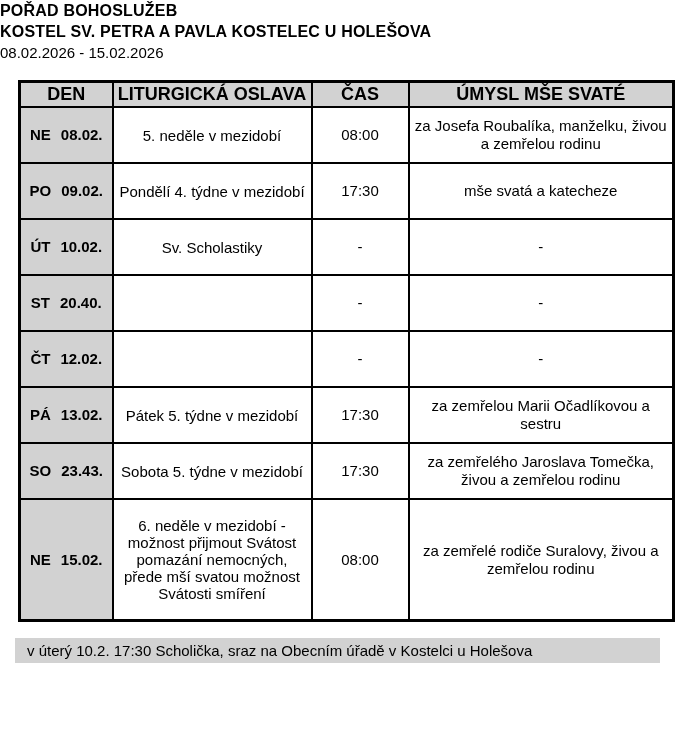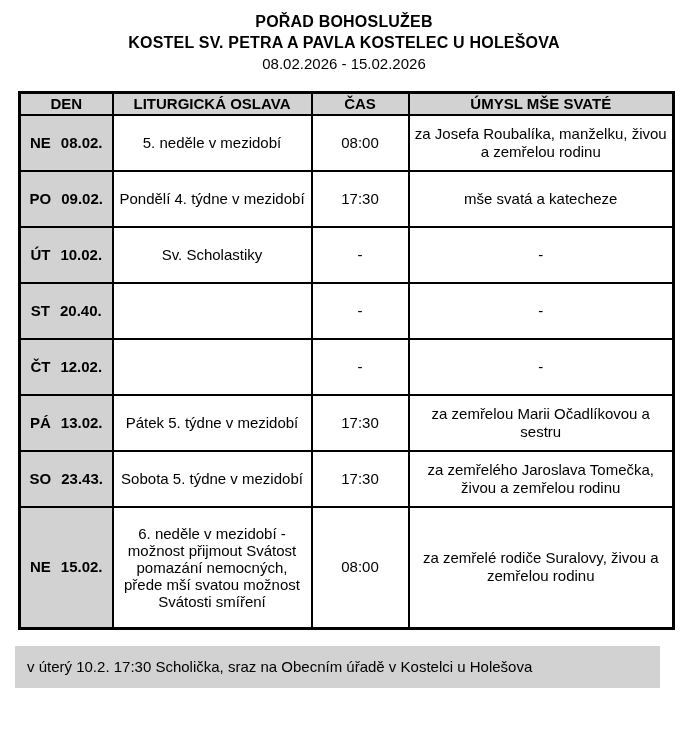--- a/index.html
+++ b/index.html
@@ -5,38 +5,38 @@
   * { box-sizing: border-box; }
   html, body { margin: 0; padding: 0; }
   body {
     width: 688px;
     height: 749px;
     background: #ffffff;
     color: #000000;
     font-family: "Liberation Sans", "DejaVu Sans", sans-serif;
     overflow: hidden;
   }
-  .titles { text-align: center; padding-top: 11px; }
+  .titles { padding-top: 0; }
   .title-line { font-weight: bold; font-size: 16px; line-height: 21px; letter-spacing: 0.2px; }
   .date-range { font-size: 15px; line-height: 21px; }
 
   table.schedule {
     border-collapse: collapse;
     table-layout: fixed;
     margin: 17px 0 0 18px;
     width: 654px;
     border: 3px solid var(--border-color, #000000);
   }
   table.schedule th, table.schedule td {
     border: 2px solid var(--border-color, #000000);
     overflow: hidden;
   }
   thead th {
     background: var(--header-bg, #d2d2d2);
-    font-size: 15px;
+    font-size: 18px;
     font-weight: bold;
     height: 22px;
     padding: 1px 2px;
     text-align: center;
   }
   tbody tr { height: 56px; }
   tbody tr:last-child { height: 87px; }
   tbody td {
     font-size: 15px;
     text-align: center;
@@ -49,21 +49,21 @@
     font-weight: bold;
     white-space: nowrap;
   }
   td.day-cell .day-gap { display: inline-block; width: 10px; }
   td.celebration-cell { line-height: 17px; padding: 17px 3px; }
   td.intention-cell { padding: 1px 2px; }
 
   .note {
     margin: 16px 0 0 15px;
     width: 645px;
-    height: 42px;
+    height: 25px;
     background: var(--note-bg, #d2d2d2);
     font-size: 15px;
     display: flex;
     align-items: center;
     padding-left: 12px;
   }
 </style>
 </head>
 <body>
 

